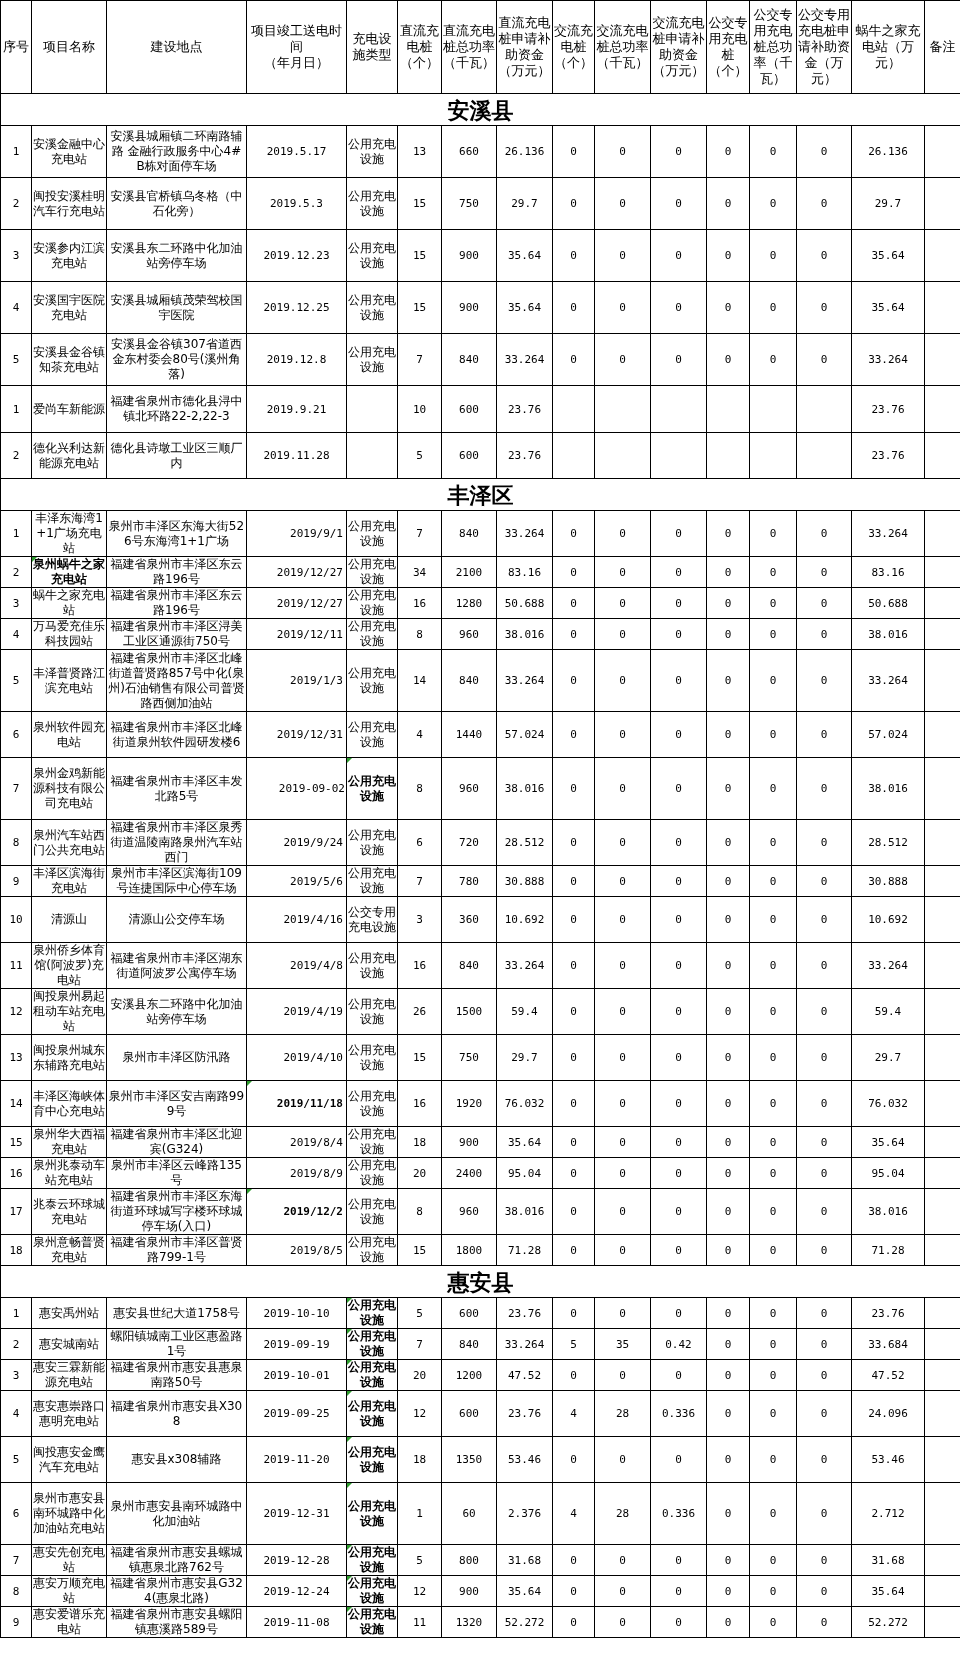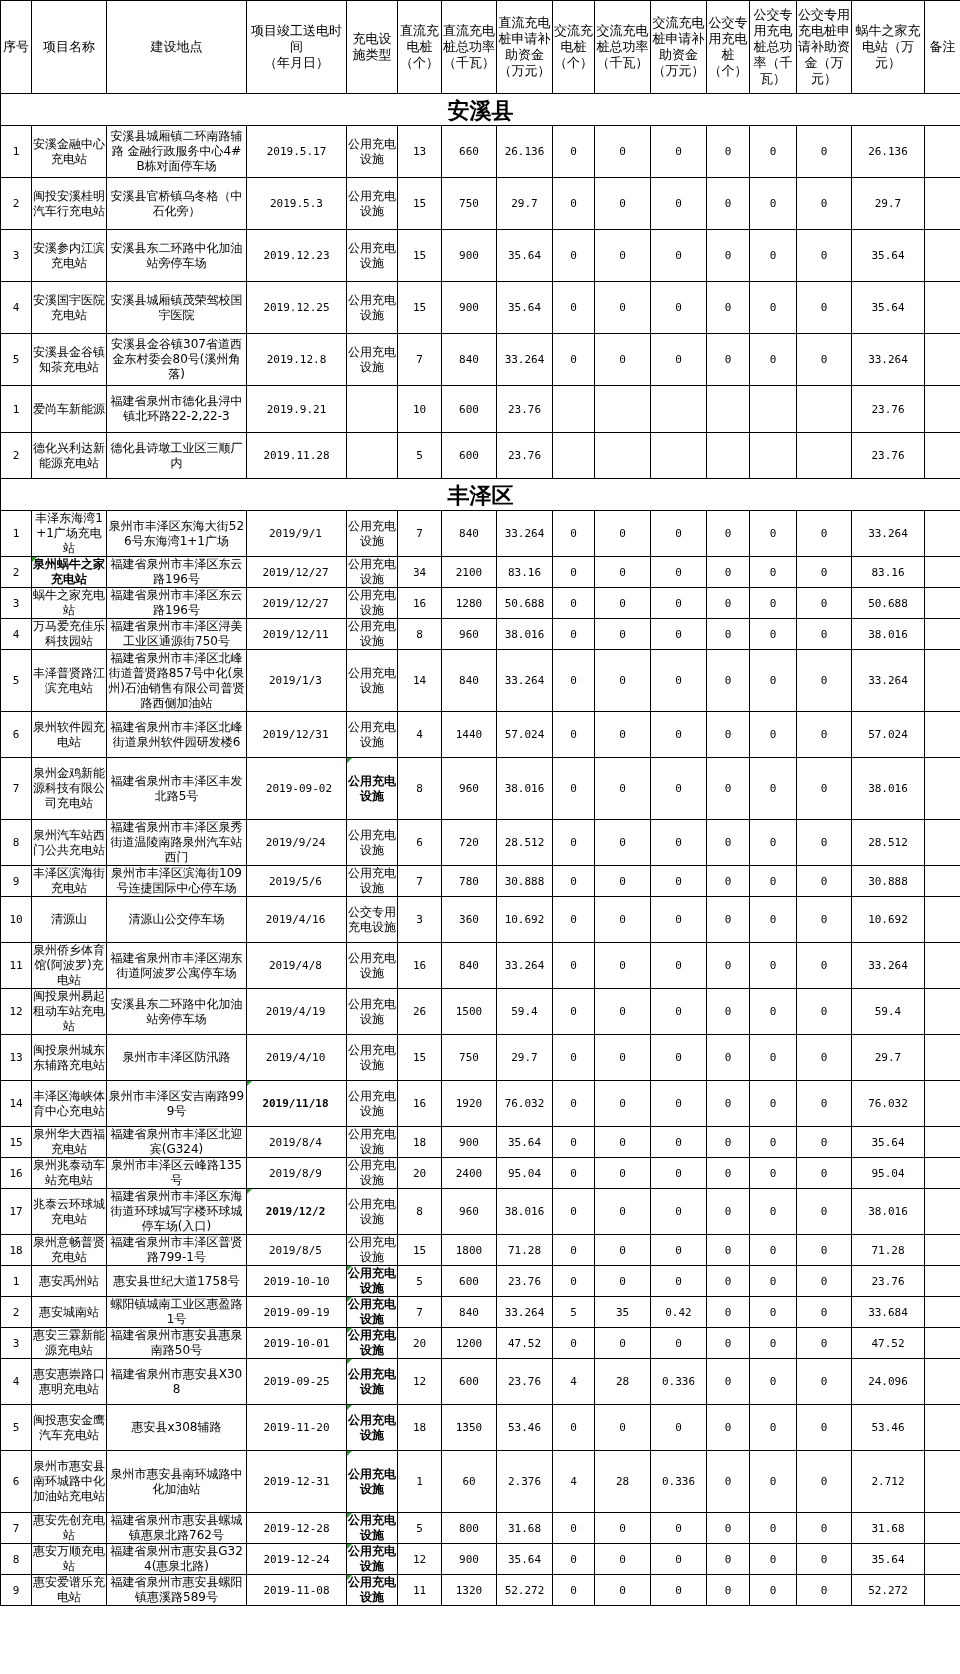--- a/index.html
+++ b/index.html
@@ -1,22 +1,22 @@
 <!DOCTYPE html>
 <html><head>
 <meta charset="utf-8">
 <style>
   html, body { margin:0; padding:0; background:#ffffff; }
   body { width:960px; height:1674px; overflow:hidden; font-family:"DejaVu Sans", sans-serif; color:#000; }
   table { border-collapse:collapse; table-layout:fixed; width:960px; }
   td, th { border:1px solid #000; padding:0 1px; text-align:center; vertical-align:middle; font-size:12px; line-height:15px; font-weight:normal; overflow:hidden; word-break:break-all; }
   th { font-size:13px; line-height:16px; }
   td.num { font-family:"DejaVu Sans Mono", monospace; font-size:11px; }
-  td.date-r { text-align:center; padding-right:3px; }
-  td.date-l { text-align:center; padding-left:6px; }
+  td.date-r { text-align:right; padding-right:3px; }
+  td.date-l { text-align:right; padding-left:6px; }
   tr.section td { font-family:"DejaVu Serif", serif; font-size:22px; font-weight:bold; line-height:26px; height:31px; }
   .mark { position:relative;font-weight:bold; }
   .mark::before { content:""; position:absolute; left:0; top:0; border-top:5px solid #2e9d2e; border-right:5px solid transparent; }
 </style>
 </head>
 <body>
 
 <table>
   <colgroup>
     <col style="width:31px">
@@ -506,20 +506,23 @@
         <td class="num">71.28</td>
         <td class="num">0</td>
         <td class="num">0</td>
         <td class="num">0</td>
         <td class="num">0</td>
         <td class="num">0</td>
         <td class="num">0</td>
         <td class="num">71.28</td>
         <td class="num"></td>
       </tr>
+      <tr class="section">
+        <td colspan="16">惠安县</td>
+      </tr>
       <tr style="height: 31px;">
         <td class="num">1</td>
         <td>惠安禹州站</td>
         <td>惠安县世纪大道1758号</td>
         <td class="num">2019-10-10</td>
         <td class="mark">公用充电设施</td>
         <td class="num">5</td>
         <td class="num">600</td>
         <td class="num">23.76</td>
         <td class="num">0</td>

